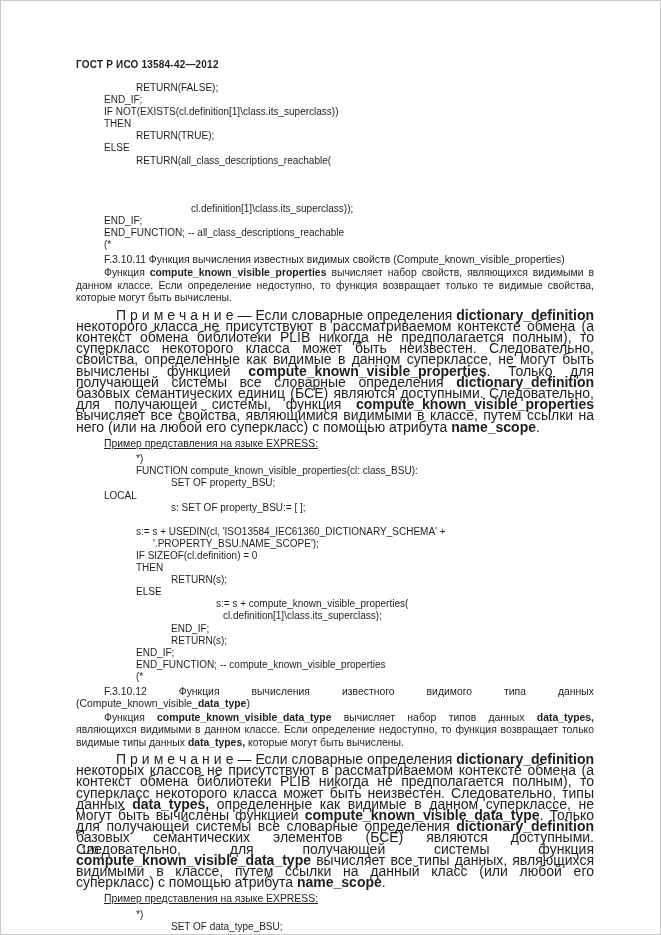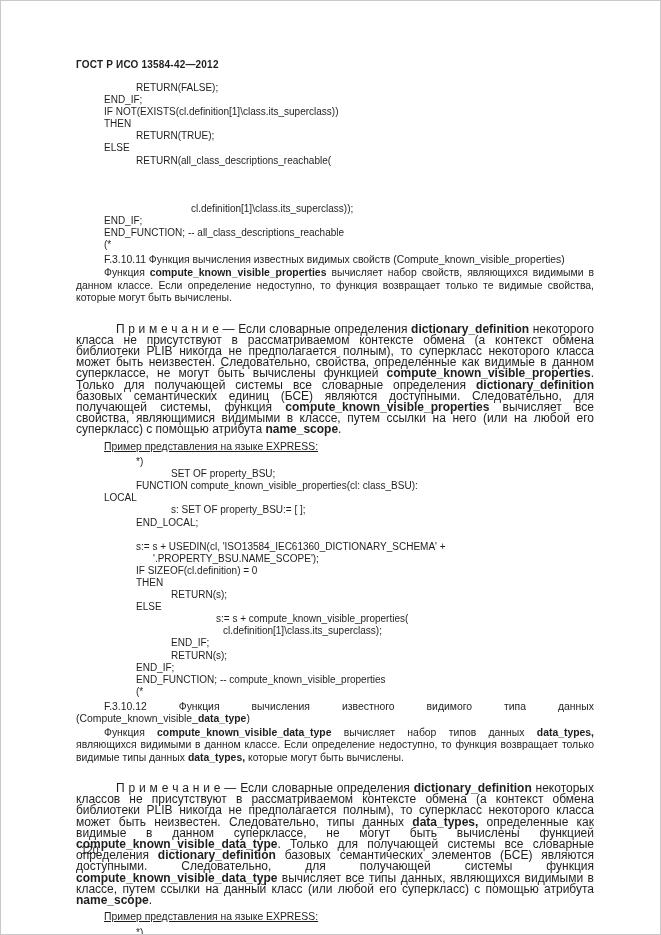--- a/index.html
+++ b/index.html
@@ -20,21 +20,21 @@
   .i2 { margin-left: 60px; }
   .i3 { margin-left: 77px; }
   .i4 { margin-left: 95px; }
   .i5 { margin-left: 115px; margin-top: 36px; }
   .i6 { margin-left: 140px; }
   .i7 { margin-left: 147px; }
   .blank { height: 12px; }
   p { margin: 0; font-size: 10.4px; line-height: 12.4px; text-align: justify; }
   p.heading { text-indent: 28px; margin-top: 3px; margin-bottom: 1px; }
   p.para { text-indent: 28px; }
-  p.note { font-size: 12px; line-height: 11.2px; text-indent: 40px; margin: 19px 0 5px 0; }
+  p.note { font-size: 14px; line-height: 11.2px; text-indent: 40px; margin: 5px 0 5px 0; }
   p.example { margin: 5px 0 3px 28px; text-align: left; text-indent: 0; }
   .u { text-decoration: underline; }
   .b { font-weight: bold; }
   .page-number { position: absolute; left: 80px; top: 843px; font-size: 10.5px; color: #1e1e1e; }
 </style>
 </head>
 <body>
 
 <div class="content">
   <div class="doc-header">ГОСТ Р ИСО 13584-42—2012</div>
@@ -48,25 +48,24 @@
       <div class="code i2">RETURN(all_class_descriptions_reachable(</div>
       <div class="code i5">cl.definition[1]\class.its_superclass));</div>
       <div class="code i1">END_IF;</div>
       <div class="code i1">END_FUNCTION; -- all_class_descriptions_reachable</div>
       <div class="code i1">(*</div>
       <p class="heading"><span>F.3.10.11 Функция вычисления известных видимых свойств (Compute_known_visible_properties)</span></p>
       <p class="para"><span>Функция </span><span class="b">compute_known_visible_properties</span><span> вычисляет набор свойств, являющихся видимыми в данном классе. Если определение недоступно, то функция возвращает только те видимые свойства, которые могут быть вычислены.</span></p>
       <p class="note"><span>П р и м е ч а н и е  —  Если словарные определения </span><span class="b">dictionary_definition</span><span> некоторого класса не присутствуют в рассматриваемом контексте обмена (а контекст обмена библиотеки PLIB никогда не предполагается полным), то суперкласс некоторого класса может быть неизвестен. Следовательно, свойства, определенные как видимые в данном суперклассе, не могут быть вычислены функцией </span><span class="b">compute_known_visible_properties</span><span>. Только для получающей системы все словарные определения </span><span class="b">dictionary_definition</span><span> базовых семантических единиц (БСЕ) являются доступными. Следовательно, для получающей системы, функция </span><span class="b">compute_known_visible_properties</span><span> вычисляет все свойства, являющимися видимыми в классе, путем ссылки на него (или на любой его суперкласс) с помощью атрибута </span><span class="b">name_scope</span><span>.</span></p>
       <p class="example"><span class="u">Пример представления на языке EXPRESS:</span></p>
       <div class="code i2">*)</div>
+      <div class="code i2">FUNCTION compute_known_visible_properties(cl: class_BSU):</div>
       <div class="code i4">SET OF property_BSU;</div>
-      <div class="code i2">FUNCTION compute_known_visible_properties(cl: class_BSU):</div>
       <div class="code i1">LOCAL</div>
       <div class="code i4">s: SET OF property_BSU:= [ ];</div>
-      <div class="code i2">END_LOCAL;</div>
       <div class="blank"></div>
       <div class="code i2">s:= s + USEDIN(cl, 'ISO13584_IEC61360_DICTIONARY_SCHEMA' +</div>
       <div class="code i3">'.PROPERTY_BSU.NAME_SCOPE');</div>
       <div class="code i2">IF SIZEOF(cl.definition) = 0</div>
       <div class="code i2">THEN</div>
       <div class="code i4">RETURN(s);</div>
       <div class="code i2">ELSE</div>
       <div class="code i6">s:= s + compute_known_visible_properties(</div>
       <div class="code i7">cl.definition[1]\class.its_superclass);</div>
       <div class="code i4">END_IF;</div>

